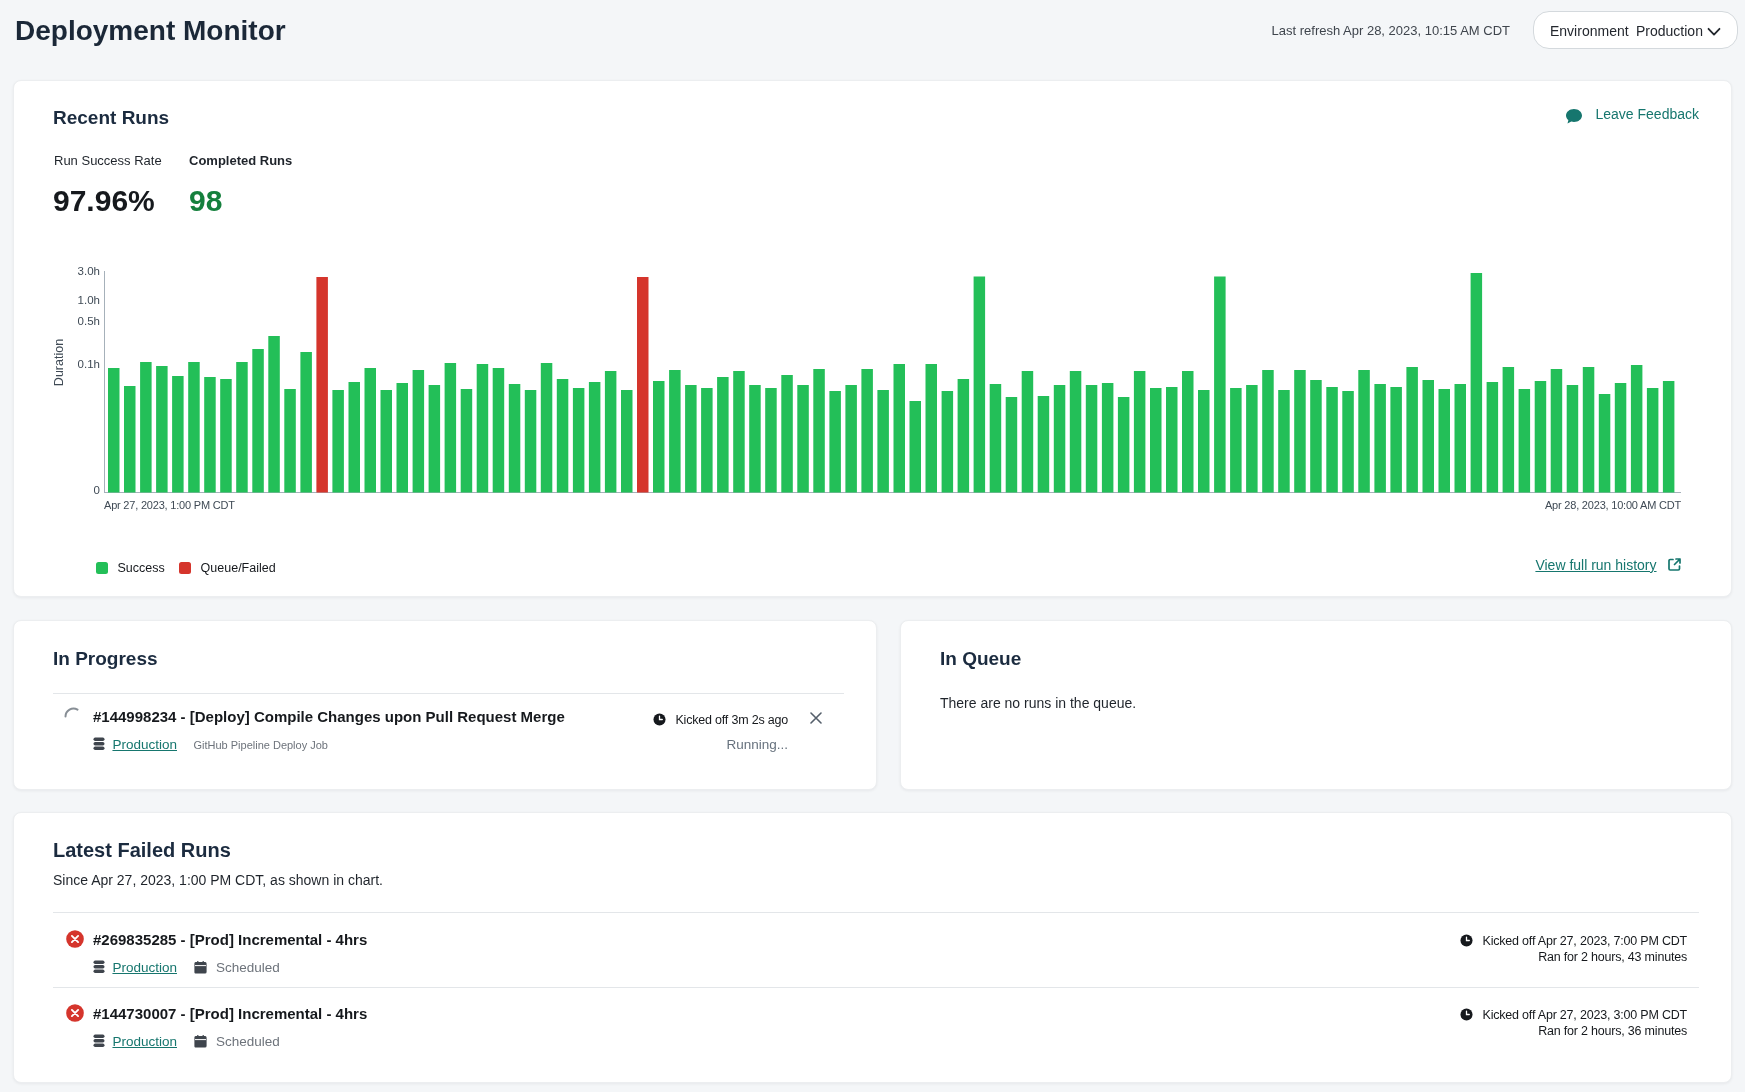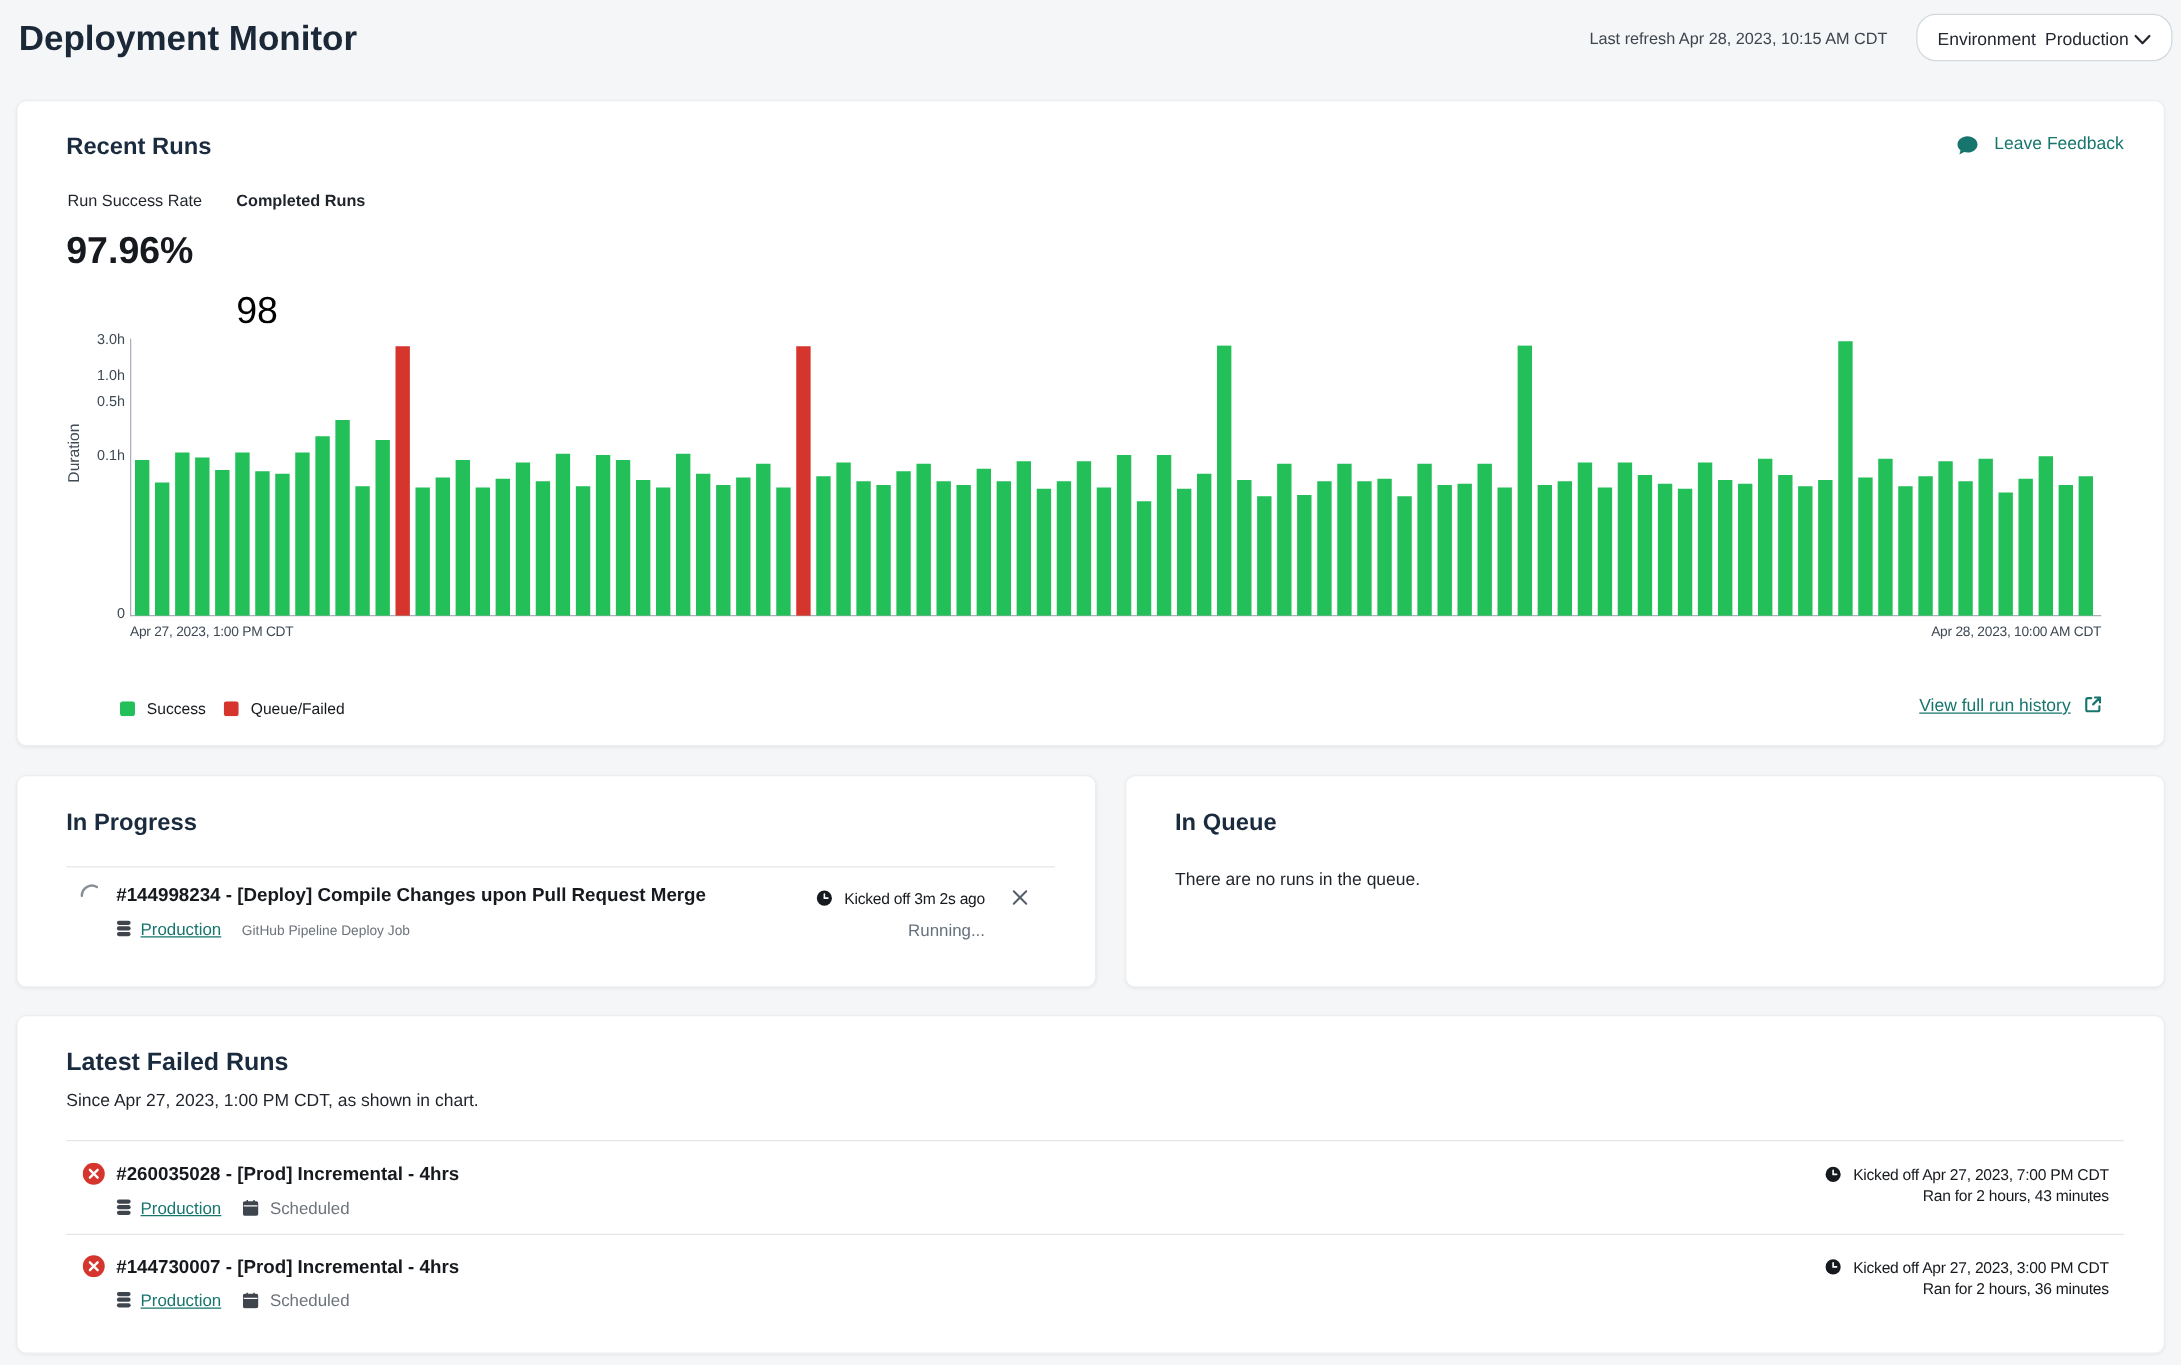--- a/index.html
+++ b/index.html
@@ -30,21 +30,21 @@
 <div class="h2 abs" style="left:53px; top:107px;">Recent Runs</div>
 <div class="abs" style="right:46px; top:108px;">
   <svg width="18" height="17" viewBox="0 0 18 17" style="vertical-align:-3px;">
       <path d="M9 1 C4.6 1 1 3.9 1 7.5 C1 9.3 1.9 10.9 3.4 12.1 L2.5 15.6 L6.3 13.6 C7.2 13.8 8.1 14 9 14 C13.4 14 17 11.1 17 7.5 C17 3.9 13.4 1 9 1 Z" fill="#16766e"></path>
     </svg>
   <span class="teal" style="font-size:14px; margin-left:8px; position:relative; top:-3px;">Leave Feedback</span>
 </div>
 <div class="abs" style="left:54px; top:153px; font-size:13px; font-weight:normal; color:#1f242b;">Run Success Rate</div>
 <div class="abs" style="left:189px; top:153px; font-size:13px; font-weight:bold; color:#1f242b;">Completed Runs</div>
 <div class="abs" style="left:53px; top:184px; font-size:30px; font-weight:bold; color:#16191d;">97.96%</div>
-<div class="abs" style="left:189px; top:184px; font-size:30px; font-weight:normal; color:#000000;margin-top:48px;">98</div>
+<div class="abs" style="left:189px; top:184px; font-size:30px; font-weight:bold; color:#15803d;">98</div>
 
 <svg class="abs" style="left:40px; top:255px;" width="1660" height="270" viewBox="0 0 1660 270">
   <line x1="64.5" y1="16" x2="64.5" y2="238" stroke="#a6b1ba" stroke-width="1"></line>
   <line x1="64" y1="237.5" x2="1641" y2="237.5" stroke="#a6b1ba" stroke-width="1"></line>
   <g font-size="11.5" fill="#3f4a55" text-anchor="end">
     <text x="60" y="20">3.0h</text>
     <text x="60" y="49">1.0h</text>
     <text x="60" y="70">0.5h</text>
     <text x="60" y="113">0.1h</text>
     <text x="60" y="239">0</text>
@@ -206,21 +206,21 @@
 
 <div class="card" style="left:13px; top:812px; width:1719px; height:271px;"></div>
 <div class="h2 abs" style="left:53px; top:839px; font-size:20px;">Latest Failed Runs</div>
 <div class="abs" style="left:53px; top:872px; font-size:14px; color:#1f242b;">Since Apr 27, 2023, 1:00 PM CDT, as shown in chart.</div>
 <div class="abs" style="left:53px; top:912px; width:1646px; height:1px; background:#e3e6e9;"></div>
 
 <svg class="abs" style="left:66px; top:930px;" width="18" height="18" viewBox="0 0 18 18">
     <circle cx="9" cy="9" r="8.8" fill="#d5352c"></circle>
     <path d="M5.9 5.9 L12.1 12.1 M12.1 5.9 L5.9 12.1" stroke="#fff" stroke-width="1.9" stroke-linecap="round"></path>
   </svg>
-<div class="abs" style="left:93px; top:931px; font-size:15px; font-weight:bold; color:#16191d;">#260035028 - [Prod] Incremental - 4hrs</div>
+<div class="abs" style="left:93px; top:931px; font-size:15px; font-weight:bold; color:#16191d;">#269835285 - [Prod] Incremental - 4hrs</div>
 <div class="abs" style="left:93px; top:958px;">
   <svg width="12" height="14" viewBox="0 0 12 14" style="vertical-align:-2px;">
       <g fill="#3f454d">
         <rect x="0.5" y="0.5" width="11" height="3.4" rx="1.7"></rect>
         <rect x="0.5" y="5" width="11" height="3.4" rx="1.7"></rect>
         <rect x="0.5" y="9.5" width="11" height="3.4" rx="1.7"></rect>
       </g>
     </svg>
   <a class="teal" style="font-size:13.5px; margin-left:3px;">Production</a>
   <svg width="13" height="13" viewBox="0 0 13 13" style="vertical-align:-2px; margin-left:13px;">

